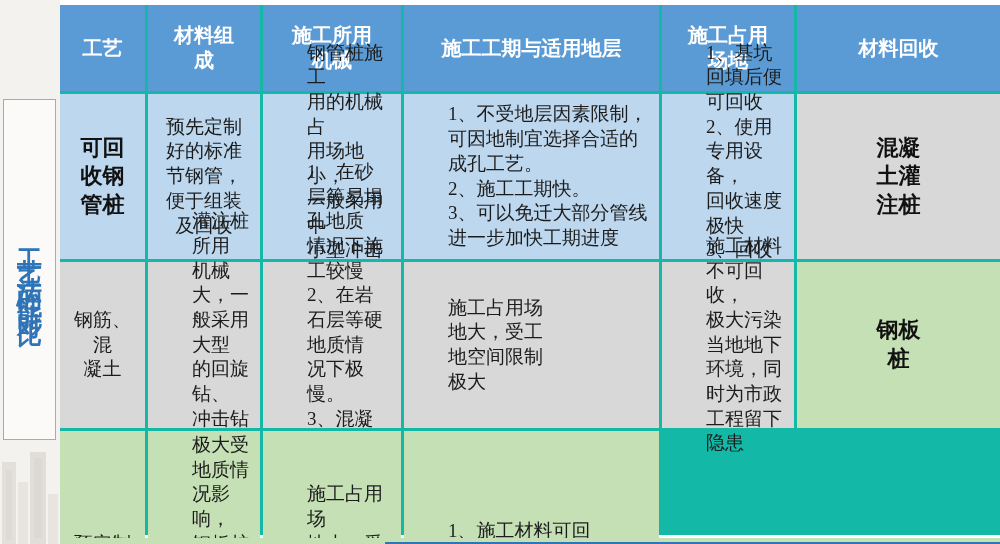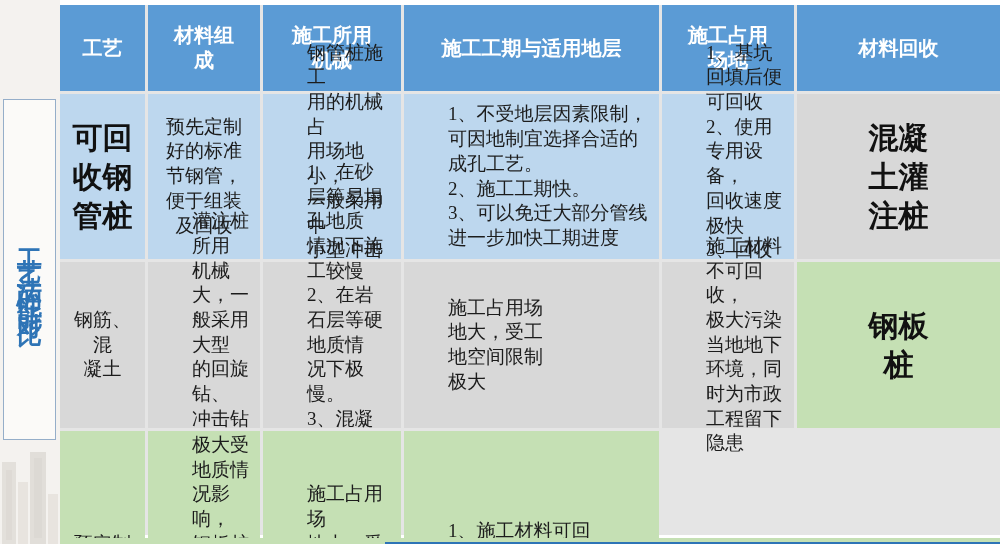--- a/index.html
+++ b/index.html
@@ -31,42 +31,42 @@
     opacity:0.5;
   }
 
   
   .table {
     position:absolute; left:60px; top:5px; width:940px; height:530px;
     display:grid;
     grid-template-columns:85px 112px 138px 255px 132px 1fr;
     grid-template-rows:86px 165px 166px 1fr;
     gap:3px;
-    background:#e5e5e5;
+    background:#14b8a6;
   }
   .cell {
     display:flex; align-items:center;
     white-space:pre-line;
     color:#1c1c1c;
     font-family:"Liberation Serif","DejaVu Serif",serif;
     font-size:19px; line-height:1.3;
     padding:2px 10px;
   }
   .cell.left   { justify-content:flex-start; text-align:left;padding-left:44px; }
   .cell.center { justify-content:center; text-align:center; }
 
   .hdr {
     background:#5b9bd5; color:#ffffff;
     font-family:"Liberation Sans","DejaVu Sans",sans-serif;
     font-weight:700; font-size:20px; line-height:1.25;
     justify-content:center; text-align:center;
   }
   .rowhdr {
     font-family:"Liberation Sans","DejaVu Sans",sans-serif;
-    font-weight:700; font-size:30px; line-height:1.3;
+    font-weight:700; font-size:22px; line-height:1.3;
     color:#111; justify-content:center; text-align:center;
   }
   .r1 { background:#bdd7ee; }
   .r2 { background:#d8d8d8; }
   .r3 { background:#c5e0b4; }
 
   .bottom-green {
     position:absolute; left:60px; right:0; top:538px; height:6px;
     background:#c5e0b4;
   }

